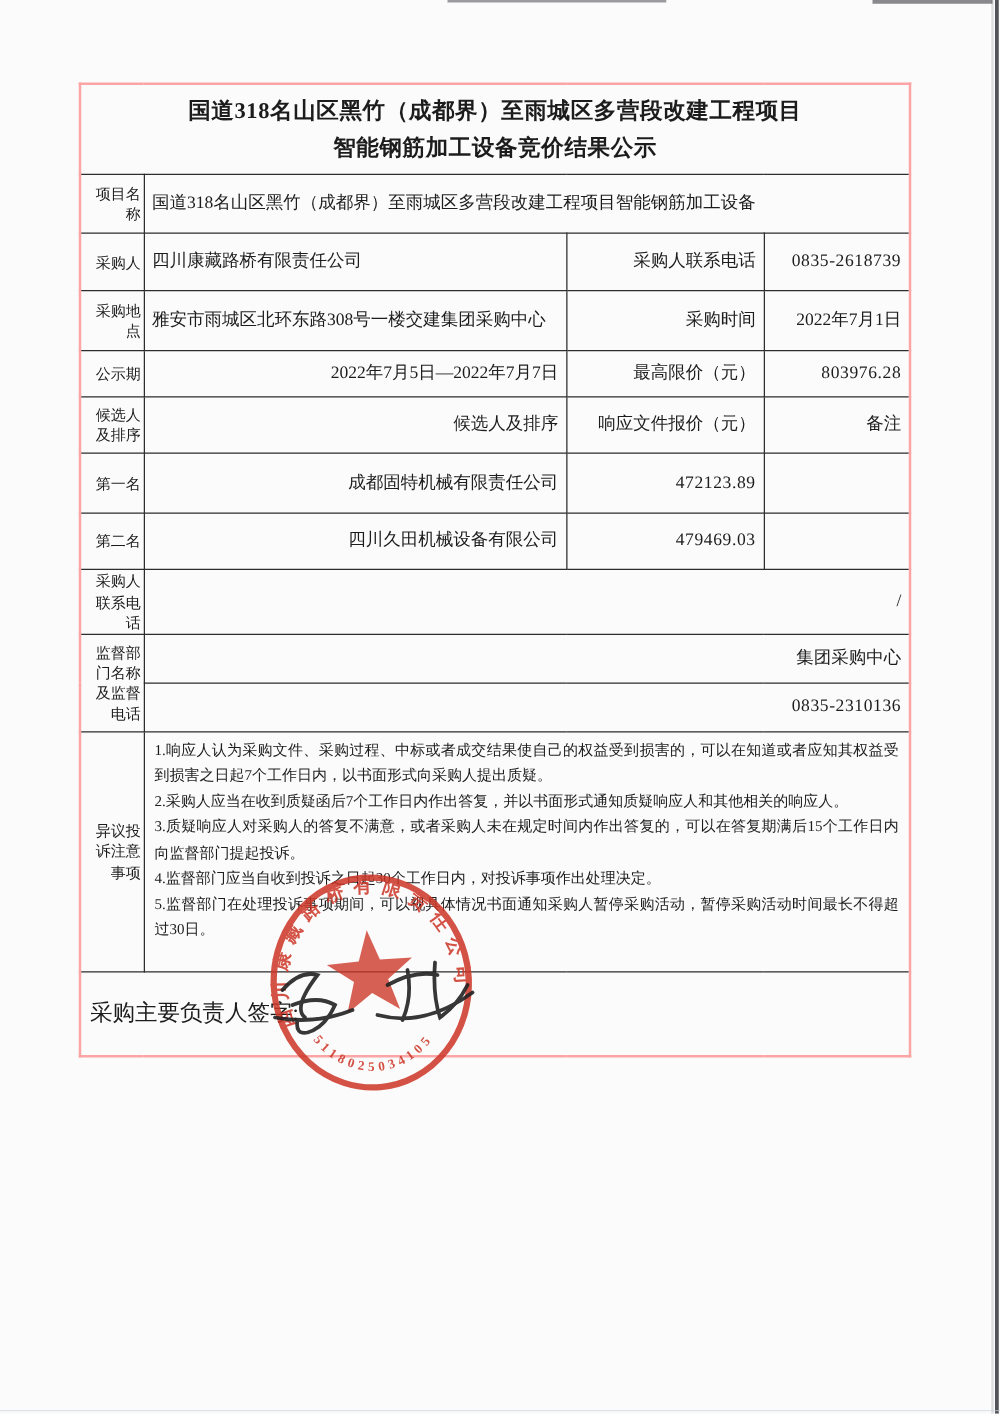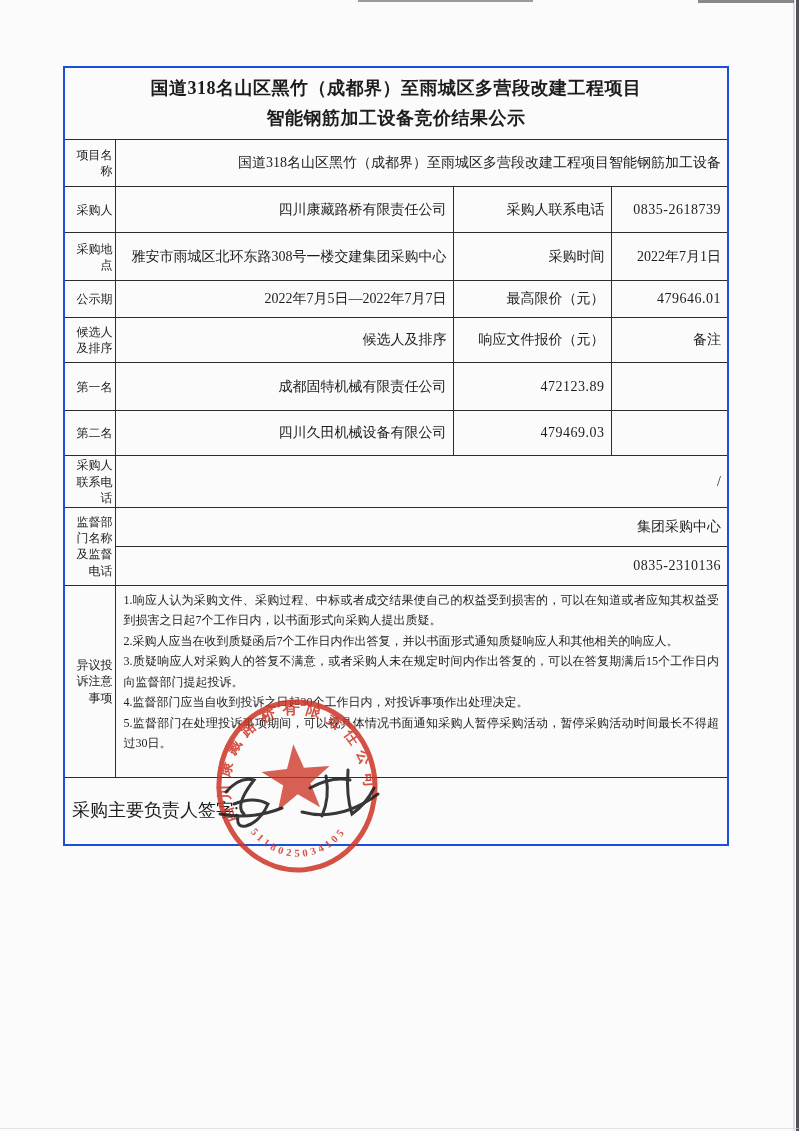--- a/index.html
+++ b/index.html
@@ -12,32 +12,32 @@
   
   .edge-right{position:absolute;right:1px;top:0;width:3px;height:1131px;background:#34343c;opacity:.85;}
   .edge-right-soft{position:absolute;right:5px;top:0;width:2px;height:1131px;background:#b9bcc4;opacity:.45;}
   .edge-top-a{position:absolute;left:358px;top:0;width:175px;height:2px;background:#4a4a52;opacity:.55;}
   .edge-top-b{position:absolute;left:698px;top:0;width:96px;height:3px;background:#3c3c44;opacity:.6;}
   .edge-bottom{position:absolute;left:0;bottom:2px;width:100%;height:1px;background:#c9d4de;opacity:.6;}
 
   table.doc{
     position:absolute;left:63px;top:66px;width:664px;
     border-collapse:collapse;table-layout:fixed;
-    border:2px solid #1d4ed8;
+    border:2px solid #fca5a5;
   }
   td{
     border:1.5px solid #2d2d2d;
     font-size:14px;line-height:1.3;
     padding:2px 6px;vertical-align:middle;
     word-break:break-all;
   }
   td.lbl{font-size:12px;padding:1px 2px;text-align:right;line-height:1.35;}
   td.lbl-c{text-align:right;}
   .c{text-align:right;}
-  .l{text-align:right;}
+  .l{text-align:left;}
   .title-cell{
     text-align:center;font-weight:bold;font-size:18px;line-height:1.65;
     letter-spacing:.5px;padding:6px 4px;
   }
   .title-cell span{display:block;}
   .notice-cell{vertical-align:top;padding:4px 8px 2px 8px;}
   .notice-cell p{margin:0;font-size:12px;line-height:20.5px;text-align:justify;}
   .sign-cell{font-size:18px;padding-left:7px;height:62px;vertical-align:middle;}
   .val{font-size:14px;}
   .num{letter-spacing:.5px;}
@@ -85,21 +85,21 @@
     <td class="lbl">采购地点</td>
     <td class="val l">雅安市雨城区北环东路308号一楼交建集团采购中心</td>
     <td class="val c">采购时间</td>
     <td class="val c">2022年7月1日</td>
   </tr>
 
   <tr style="height:37px">
     <td class="lbl">公示期</td>
     <td class="val c">2022年7月5日—2022年7月7日</td>
     <td class="val c">最高限价（元）</td>
-    <td class="val c num">479646.01</td>
+    <td class="val c num">803976.28</td>
   </tr>
 
   <tr style="height:45px">
     <td class="lbl">候选人及排序</td>
     <td class="val c">候选人及排序</td>
     <td class="val c">响应文件报价（元）</td>
     <td class="val c">备注</td>
   </tr>
 
   <tr style="height:48px">

